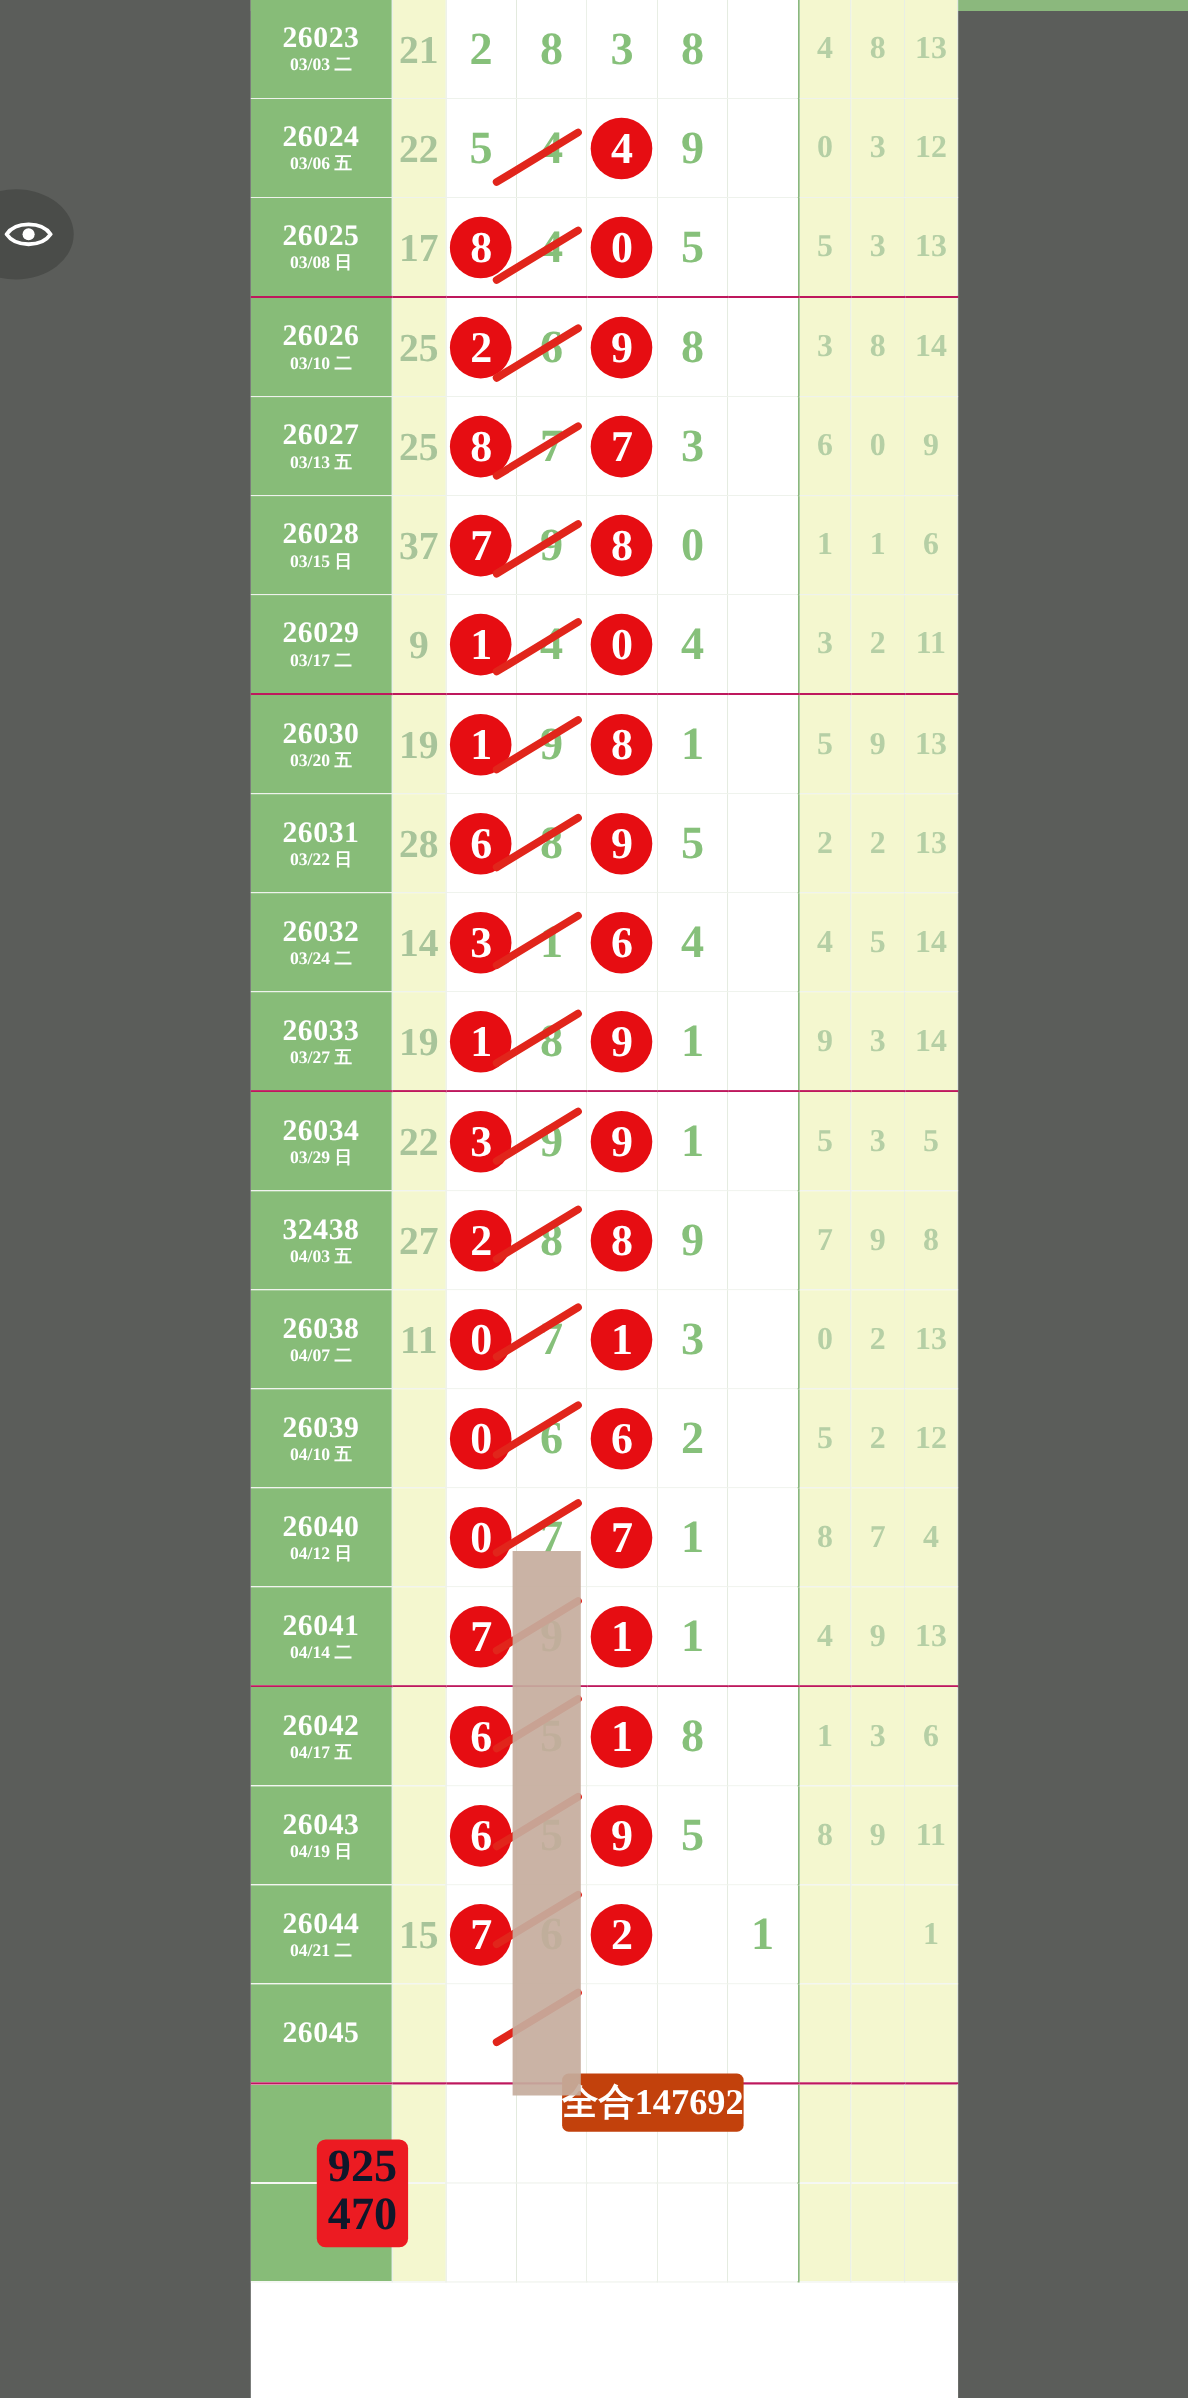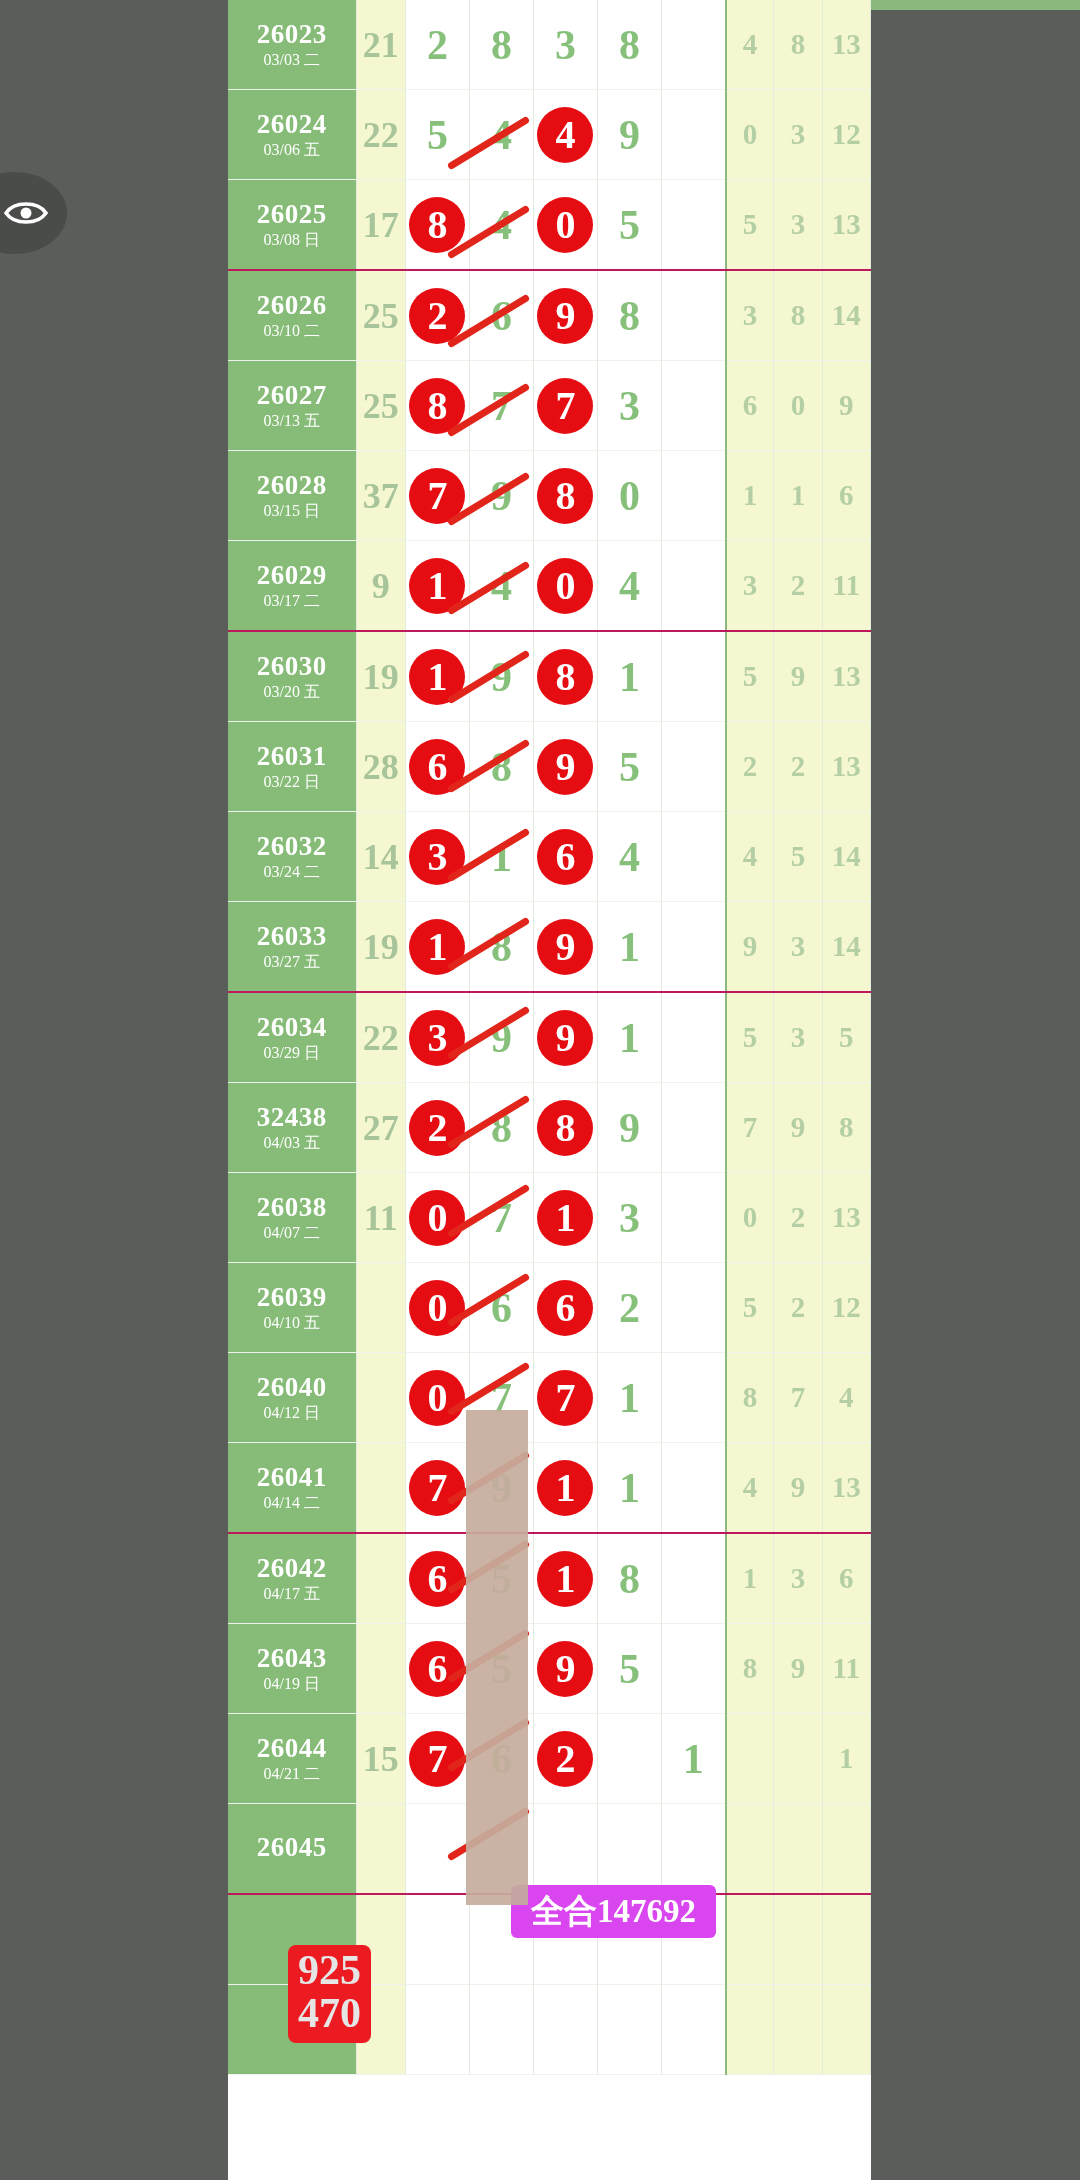--- a/index.html
+++ b/index.html
@@ -46,21 +46,21 @@
   col.c-s{width:46px;}
 
   td.issue{
     background:#87bc78;
     color:#ffffff;
     border-right:1px solid #cfe0c6;
     border-bottom:1px solid #9ac68c;
     line-height:1.05;
   }
   td.issue .no{font-size:27px;font-weight:bold;letter-spacing:.5px;display:block;}
-  td.issue .dt{font-size:16px;font-weight:normal;display:block;margin-top:3px;}
+  td.issue .dt{font-size:16px;font-weight:bold;display:block;margin-top:3px;}
 
   td.sum{
     background:#f4f7cf;
     color:#a8c49a;
     font-size:36px;font-weight:bold;
     border-right:1px solid #dfe6c8;
     border-bottom:1px solid #eaf0d4;
   }
   td.digit{
     background:#ffffff;
@@ -100,31 +100,31 @@
     position:absolute;left:0;top:0;
     width:643px;height:2180px;
     z-index:3;
     pointer-events:none;
   }
 
   
   .badge-allsum{
     position:absolute;
     left:283px;top:1885px;
-    background:#d946ef;color:#fff;
+    background:#c2410c;color:#fff;
     font-size:33px;font-weight:bold;
-    padding:4px 20px;border-radius:6px;
+    padding:4px 0;border-radius:6px;
     white-space:nowrap;
     z-index:6;
     letter-spacing:0px;
   }
   .badge-pair{
     position:absolute;
     left:60px;top:1945px;
-    background:#ec1b22;color:#e5e5e5;
+    background:#ec1b22;color:#0f172a;
     font-size:42px;font-weight:bold;
     padding:4px 10px 8px 10px;border-radius:8px;
     line-height:1.02;
     text-align:right;
     z-index:6;
   }
 
   
   .eye-btn{
     position:absolute;left:-38px;top:172px;

